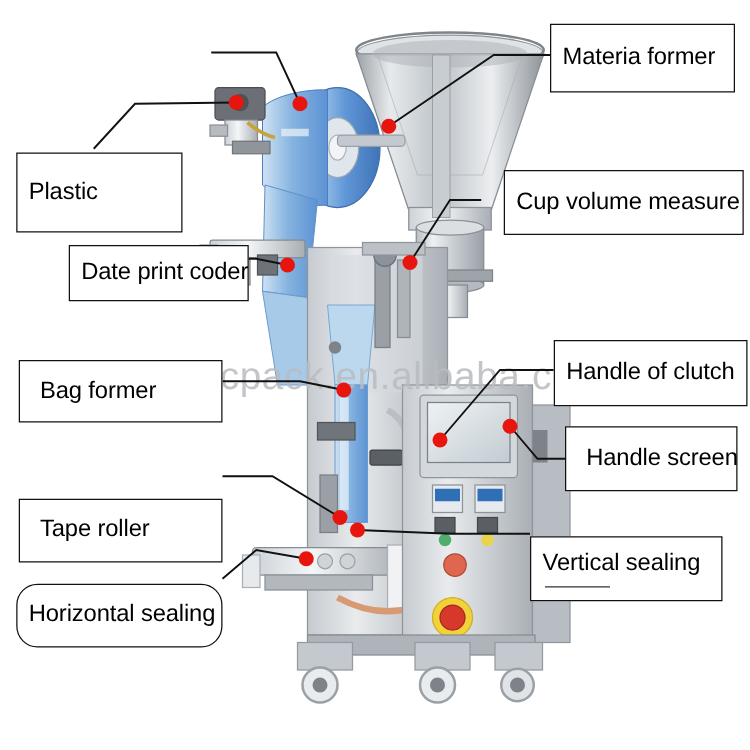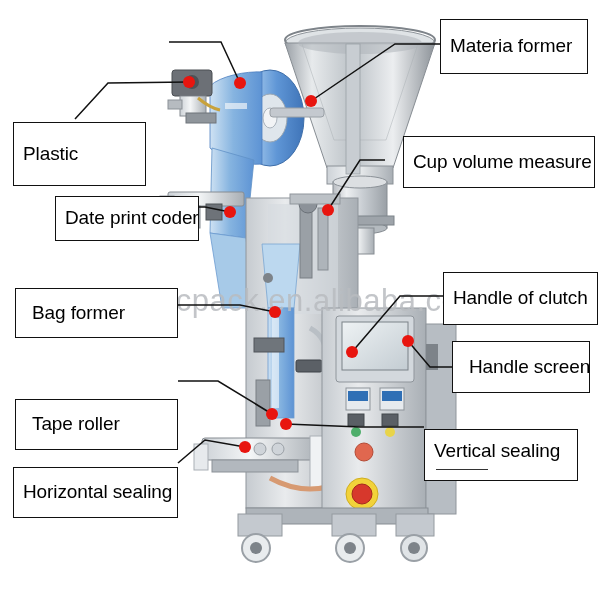--- a/index.html
+++ b/index.html
@@ -235,21 +235,21 @@
   </div>
 
   <div class="label-box pad-c" style="left:15px;top:288px;width:163px;height:50px;">
     <span class="ln">Bag former</span>
   </div>
 
   <div class="label-box pad-c" style="left:15px;top:359px;width:163px;height:51px;margin-top:40px;">
     <span class="ln">Tape roller</span>
   </div>
 
-  <div class="label-box pad-l" style="left:13px;top:467px;width:165px;height:51px;">
+  <div class="label-box pad-l" style="left:13px;top:467px;width:165px;height:51px;border-radius:17px;">
     <span class="ln">Horizontal sealing</span>
   </div>
 
   <div class="label-box pad-l" style="left:440px;top:19px;width:148px;height:55px;">
     <span class="ln">Materia former</span>
   </div>
 
   <div class="label-box pad-l" style="left:403px;top:136px;width:192px;height:52px;">
     <span class="ln">Cup volume measure</span>
   </div>

